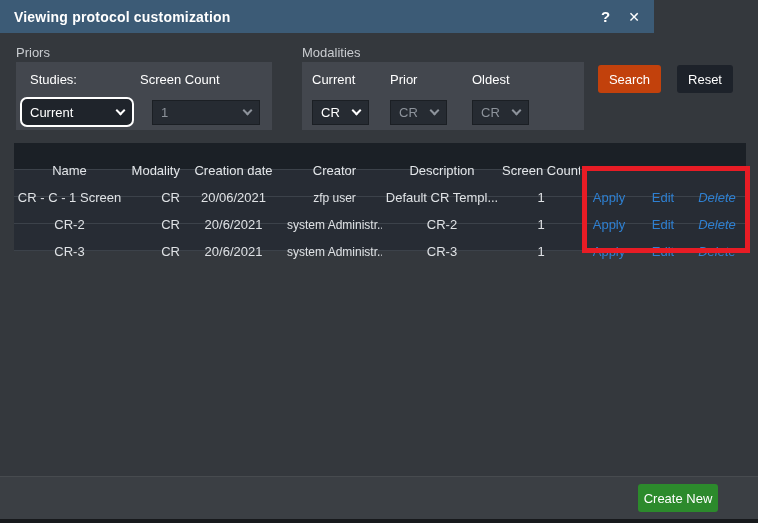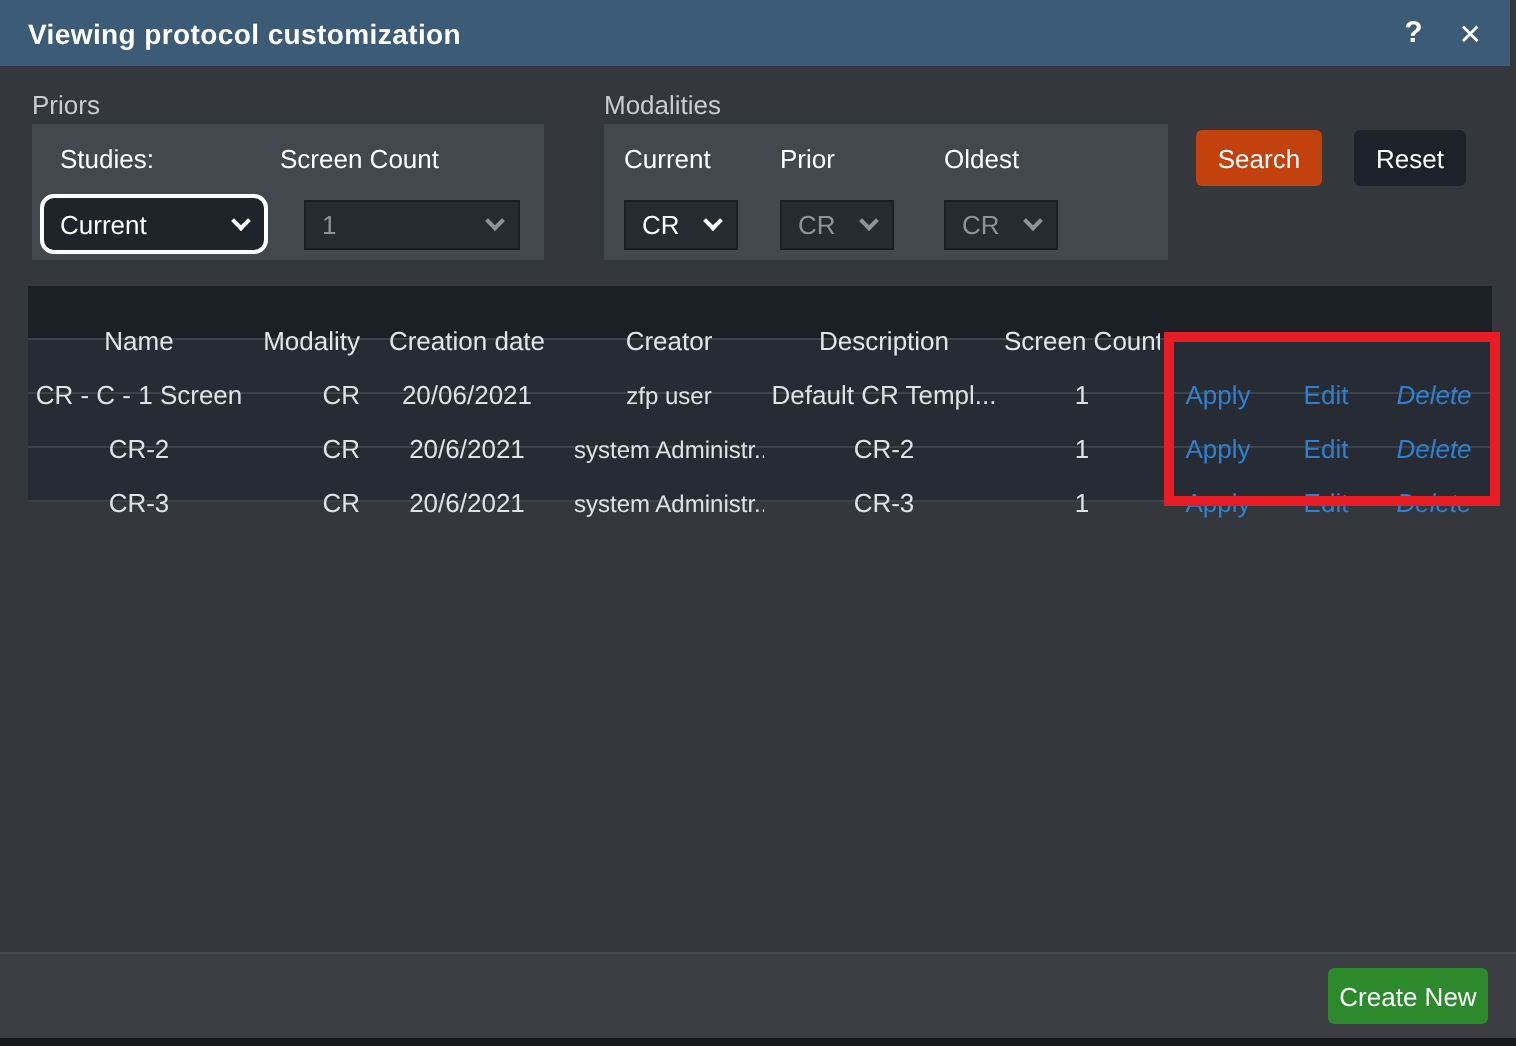--- a/index.html
+++ b/index.html
@@ -6,21 +6,21 @@
   html,body { width:758px; height:523px; background:#17191c; }
   body { font-family:"Liberation Sans", sans-serif; }
 
   .dialog {
     position:relative; width:758px; height:523px;
     background:#34383d; overflow:hidden;
   }
 
   
   .titlebar {
-    position:absolute; left:0; top:0; width:755px; height:33px;
+    position:absolute; left:0; top:0; width:654px; height:33px;
     background:#3c5b76; display:flex; align-items:center;
     padding:0 14px; color:#ffffff;
   }
   .titlebar .title { flex:1; font-size:14px; font-weight:700; letter-spacing:.2px; }
   .titlebar .tb-icon { color:#ffffff; margin-left:18px; cursor:pointer; }
   .titlebar .help { font-size:15px; font-weight:700; }
   .titlebar .close { font-size:14px; }
 
   
   .group-label { position:absolute; font-size:13px; color:#c9ccd0; }
@@ -93,21 +93,21 @@
     border:5px solid #e81c25; pointer-events:none;
   }
 
   
   .footer {
     position:absolute; left:0; top:476px; width:758px; height:43px;
     background:#3b3f44; border-top:1px solid #474b4f;
     display:flex; align-items:center; justify-content:flex-end;
     padding-right:14px;
   }
-  .btn-create { position:static; width:80px; height:28px; background:#2c8a2c; }
+  .btn-create { position:static; width:80px; height:28px; background:#2c8a2c; margin-right:26px; }
   .btn-close  { position:static; width:58px; height:28px; background:#1e232b; }
   .bottom-strip { position:absolute; left:0; top:519px; width:758px; height:4px; background:#17191c; }
 </style>
 </head>
 <body>
 
 <div class="dialog">
 
   <div class="titlebar">
     <span class="title">Viewing protocol customization</span>

